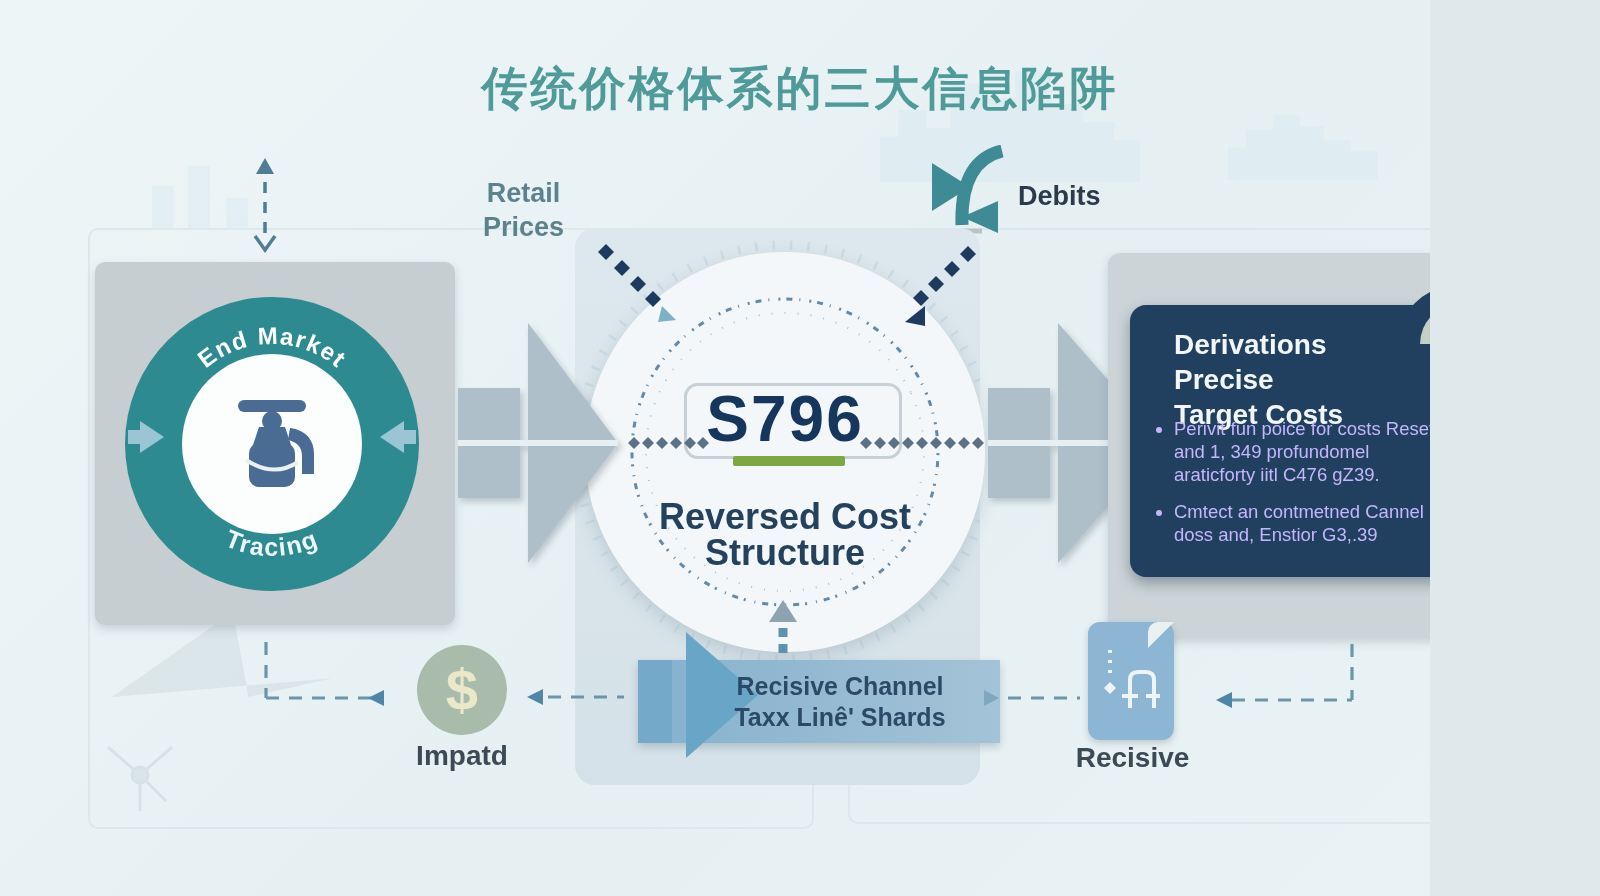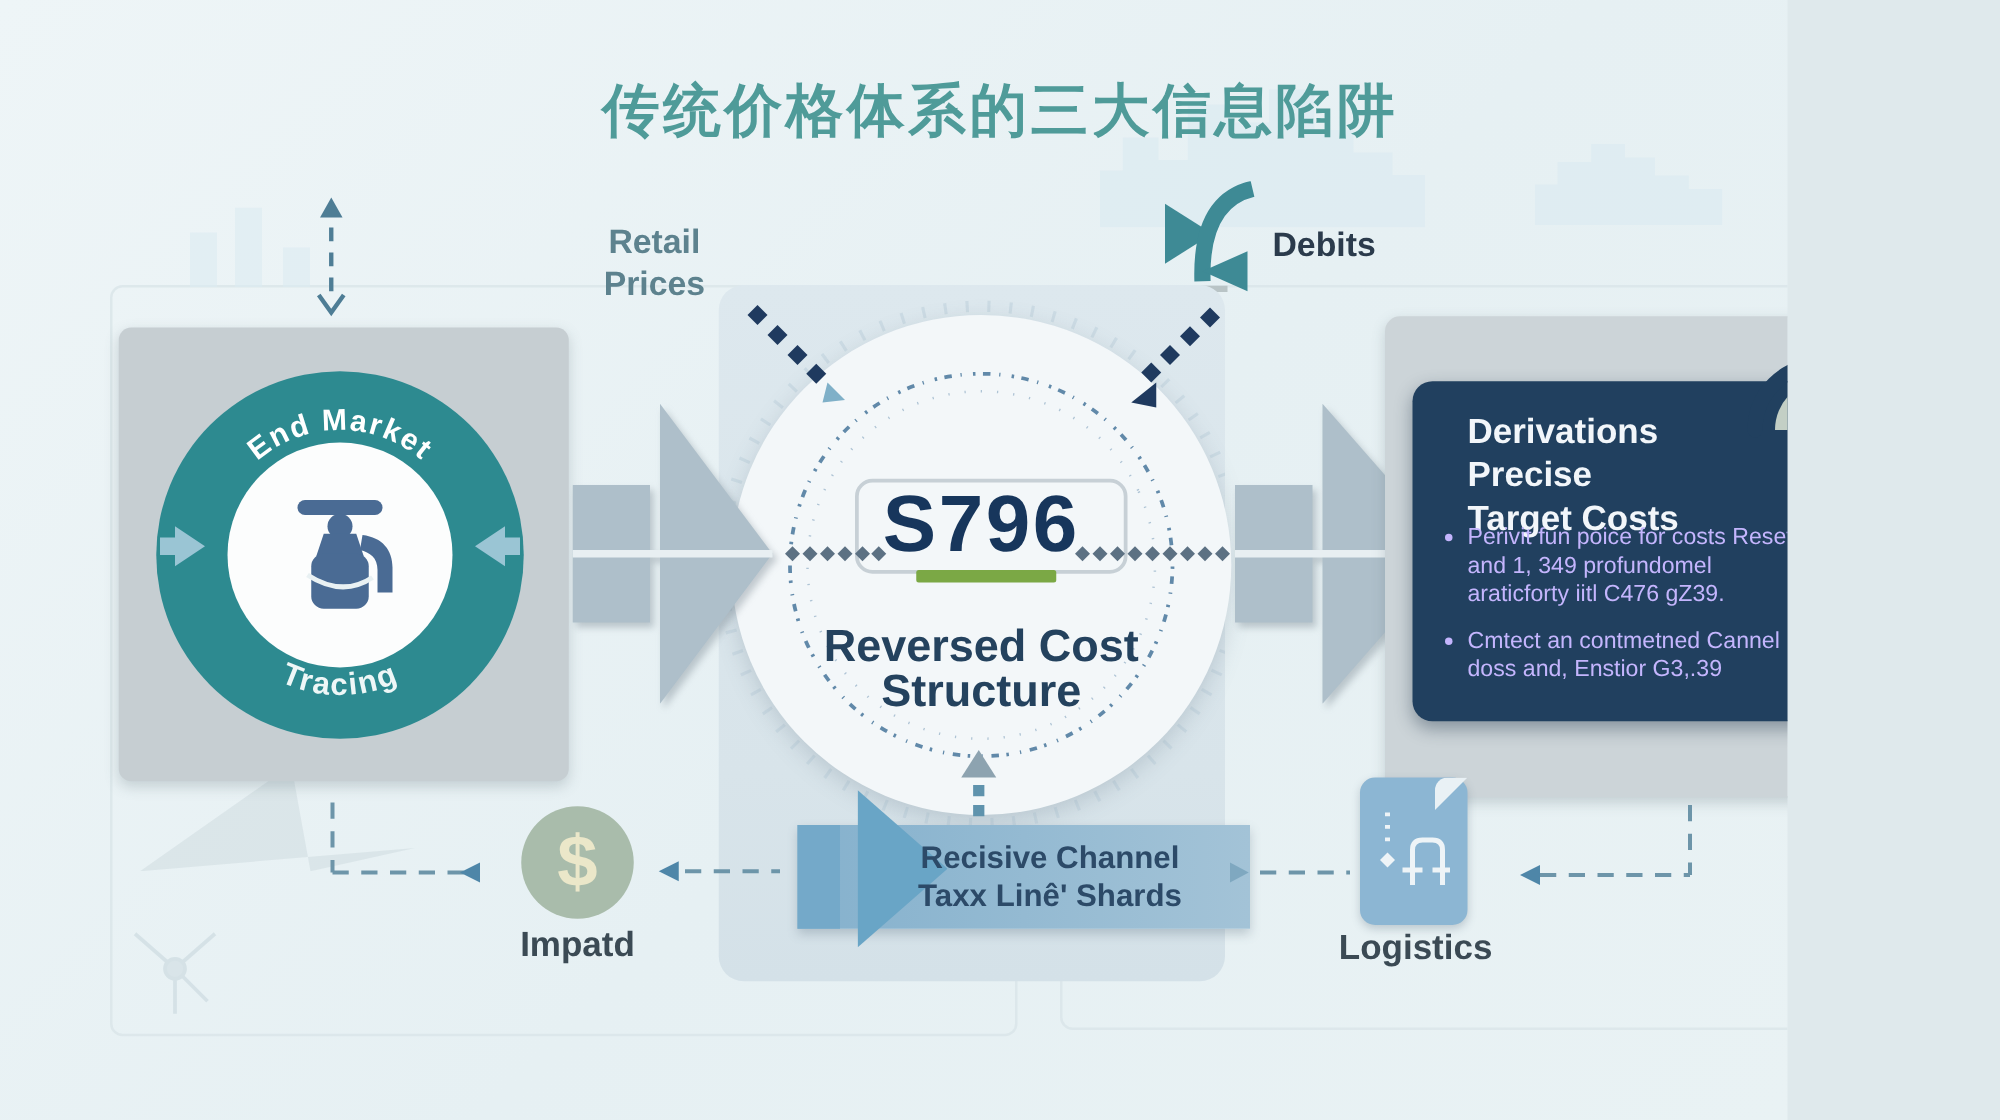--- a/index.html
+++ b/index.html
@@ -194,21 +194,21 @@
     <svg style="position:absolute;left:10px;top:22px;" width="66" height="76" viewBox="0 0 66 76">
       <g stroke="#eef4f7" stroke-width="4" fill="none">
         <line x1="12" y1="6" x2="12" y2="30" stroke-dasharray="3 7"></line>
         <path d="M12 38 l6 6 -6 6 -6 -6 z" fill="#eef4f7" stroke="none"></path>
         <path d="M32 64 V36 q0 -8 8 -8 h8 q8 0 8 8 v28"></path>
         <line x1="24" y1="52" x2="40" y2="52"></line>
         <line x1="48" y1="52" x2="62" y2="52"></line>
       </g>
     </svg>
   </div>
-  <div class="abs lab logi">Logistics</div>
+  <div class="abs lab logi">Recisive</div>
 
   <svg class="abs overlay" width="1600" height="896" viewBox="0 0 1600 896">
     <defs>
       <path id="dm" d="M0 -6 L6 0 L0 6 L-6 0 Z"></path>
       <path id="dmBig" d="M0 -8 L8 0 L0 8 L-8 0 Z"></path>
     </defs>
 
     <g stroke="#4e7d95" fill="#4e7d95">
       <path d="M265 158 L256 174 L274 174 Z" stroke="none"></path>
       <line x1="265" y1="182" x2="265" y2="234" stroke-width="3.5" stroke-dasharray="11 9" fill="none"></line>

